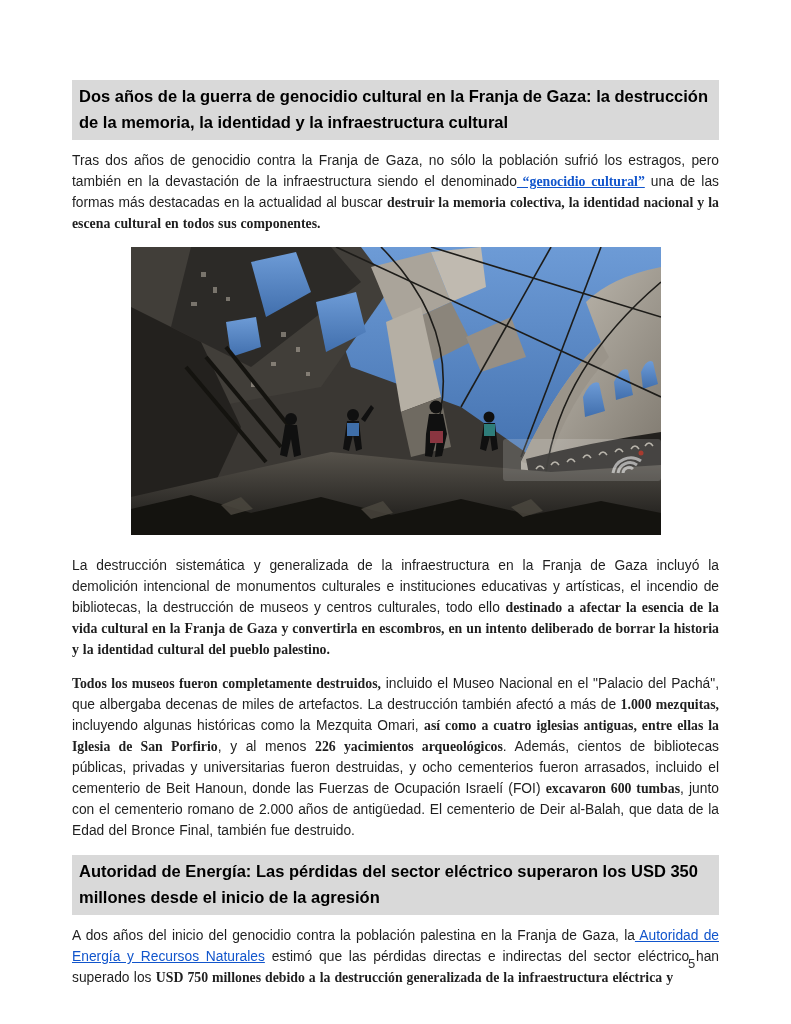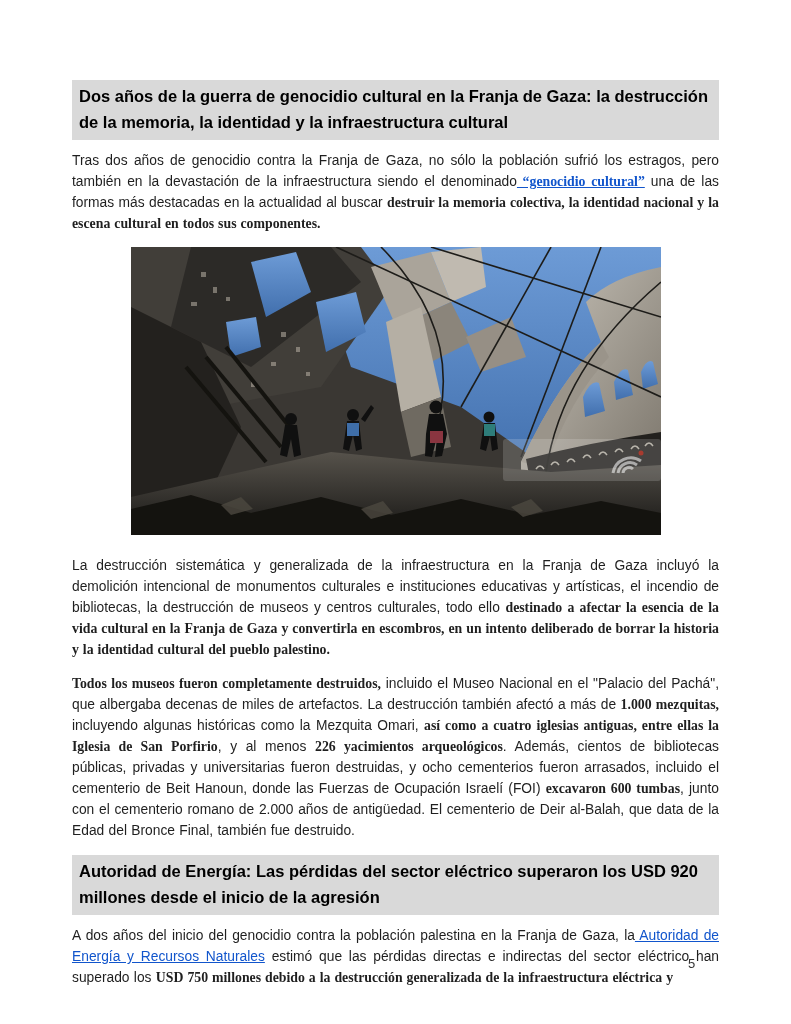--- a/index.html
+++ b/index.html
@@ -178,19 +178,19 @@
         </g>
         <circle cx="510" cy="206" r="2.5" fill="#c0392b" opacity="0.8"></circle>
       </g>
     </svg>
   </div>
 
   <p class="para"><span>La destrucción sistemática y generalizada de la infraestructura en la Franja de Gaza incluyó la demolición intencional de monumentos culturales e instituciones educativas y artísticas, el incendio de bibliotecas, la destrucción de museos y centros culturales, todo ello </span><span class="run-bold">destinado a afectar la esencia de la vida cultural en la Franja de Gaza y convertirla en escombros, en un intento deliberado de borrar la historia y la identidad cultural del pueblo palestino.</span></p>
 
   <p class="para"><span class="run-bold">Todos los museos fueron completamente destruidos,</span><span> incluido el Museo Nacional en el "Palacio del Pachá", que albergaba decenas de miles de artefactos. La destrucción también afectó a más de </span><span class="run-bold">1.000 mezquitas,</span><span> incluyendo algunas históricas como la Mezquita Omari, </span><span class="run-bold">así como a cuatro iglesias antiguas, entre ellas la Iglesia de San Porfirio</span><span>, y al menos </span><span class="run-bold">226 yacimientos arqueológicos</span><span>. Además, cientos de bibliotecas públicas, privadas y universitarias fueron destruidas, y ocho cementerios fueron arrasados, incluido el cementerio de Beit Hanoun, donde las Fuerzas de Ocupación Israelí (FOI) </span><span class="run-bold">excavaron 600 tumbas</span><span>, junto con el cementerio romano de 2.000 años de antigüedad. El cementerio de Deir al-Balah, que data de la Edad del Bronce Final, también fue destruido.</span></p>
 
-  <h2 class="doc-heading heading-2">Autoridad de Energía: Las pérdidas del sector eléctrico superaron los USD 920 millones desde el inicio de la agresión</h2>
+  <h2 class="doc-heading heading-2">Autoridad de Energía: Las pérdidas del sector eléctrico superaron los USD 350 millones desde el inicio de la agresión</h2>
 
   <p class="para"><span>A dos años del inicio del genocidio contra la población palestina en la Franja de Gaza, la</span><span class="run-link"> Autoridad de Energía y Recursos Naturales</span><span> estimó que las pérdidas directas e indirectas del sector eléctrico han superado los </span><span class="run-bold">USD 750 millones debido a la destrucción generalizada de la infraestructura eléctrica y</span></p>
 
   <div class="page-number">5</div>
 
 </div>
 
 </body></html>

